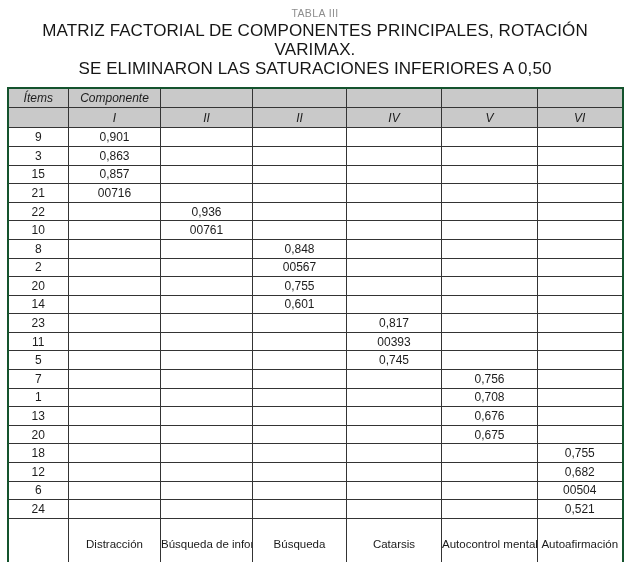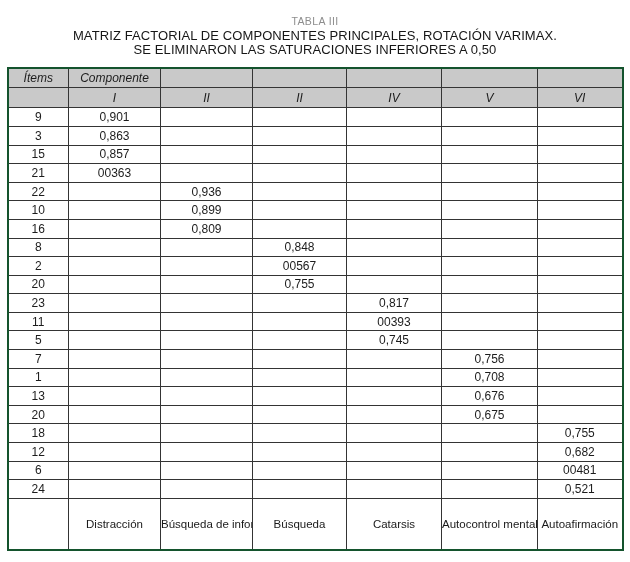--- a/index.html
+++ b/index.html
@@ -13,31 +13,31 @@
     -webkit-font-smoothing: antialiased;
   }
   .page {
     width: 630px;
     height: 562px;
     box-sizing: border-box;
     overflow: hidden;
   }
   .title-block {
     text-align: center;
-    padding-top: 16px;
+    padding-top: 8px;
     line-height: 1.12;
   }
   .table-label {
     font-size: 10.5px;
     color: #8d8d8d;
     letter-spacing: 0.4px;
     margin-bottom: 1px;
   }
   .title-line {
-    font-size: 13px;
+    font-size: 17px;
     color: #161616;
     letter-spacing: 0.1px;
   }
   table.factor-table {
     border-collapse: collapse;
     table-layout: fixed;
     margin: 9px auto 16px auto;
     width: 615px;
     border: 2px solid #14532d;
   }
@@ -137,49 +137,40 @@
           <td>15</td>
           <td>0,857</td>
           <td></td>
           <td></td>
           <td></td>
           <td></td>
           <td></td>
         </tr>
         <tr>
           <td>21</td>
-          <td>00363</td>
+          <td>00716</td>
           <td></td>
           <td></td>
           <td></td>
           <td></td>
           <td></td>
         </tr>
         <tr>
           <td>22</td>
           <td></td>
           <td>0,936</td>
           <td></td>
           <td></td>
           <td></td>
           <td></td>
         </tr>
         <tr>
           <td>10</td>
           <td></td>
-          <td>0,899</td>
-          <td></td>
-          <td></td>
-          <td></td>
-          <td></td>
-        </tr>
-        <tr>
-          <td>16</td>
-          <td></td>
-          <td>0,809</td>
+          <td>00761</td>
           <td></td>
           <td></td>
           <td></td>
           <td></td>
         </tr>
         <tr>
           <td>8</td>
           <td></td>
           <td></td>
           <td>0,848</td>
@@ -199,20 +190,29 @@
         <tr>
           <td>20</td>
           <td></td>
           <td></td>
           <td>0,755</td>
           <td></td>
           <td></td>
           <td></td>
         </tr>
         <tr>
+          <td>14</td>
+          <td></td>
+          <td></td>
+          <td>0,601</td>
+          <td></td>
+          <td></td>
+          <td></td>
+        </tr>
+        <tr>
           <td>23</td>
           <td></td>
           <td></td>
           <td></td>
           <td>0,817</td>
           <td></td>
           <td></td>
         </tr>
         <tr>
           <td>11</td>
@@ -286,21 +286,21 @@
           <td></td>
           <td>0,682</td>
         </tr>
         <tr>
           <td>6</td>
           <td></td>
           <td></td>
           <td></td>
           <td></td>
           <td></td>
-          <td>00481</td>
+          <td>00504</td>
         </tr>
         <tr>
           <td>24</td>
           <td></td>
           <td></td>
           <td></td>
           <td></td>
           <td></td>
           <td>0,521</td>
         </tr>

